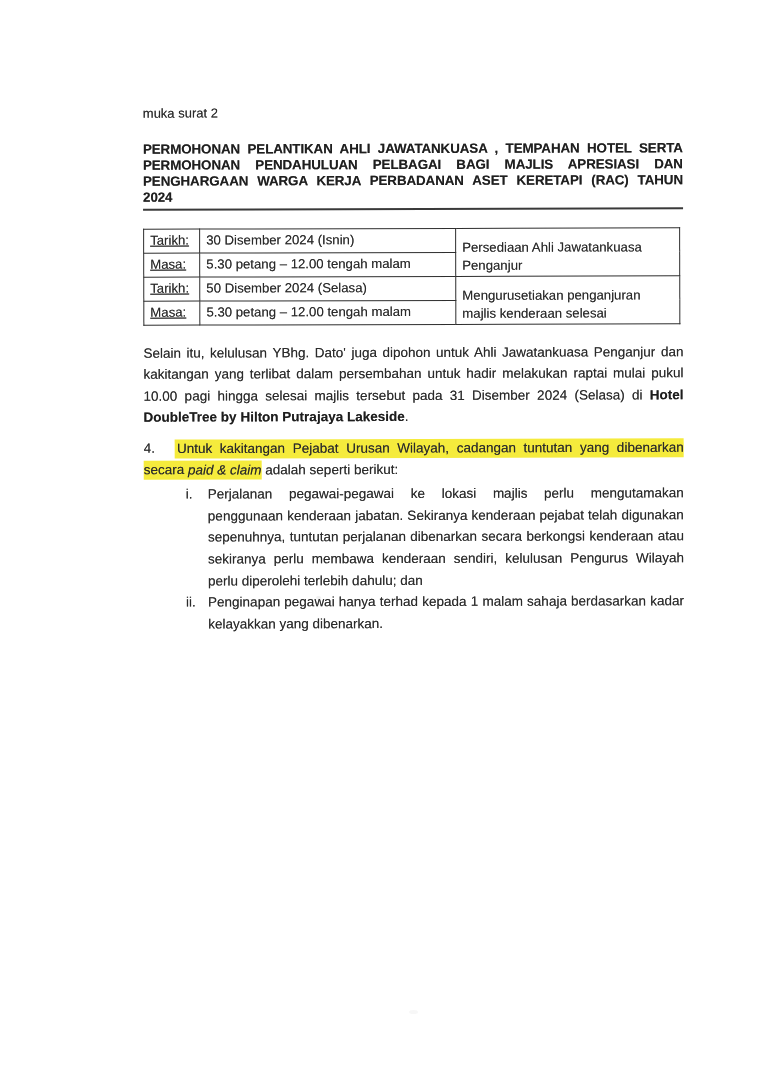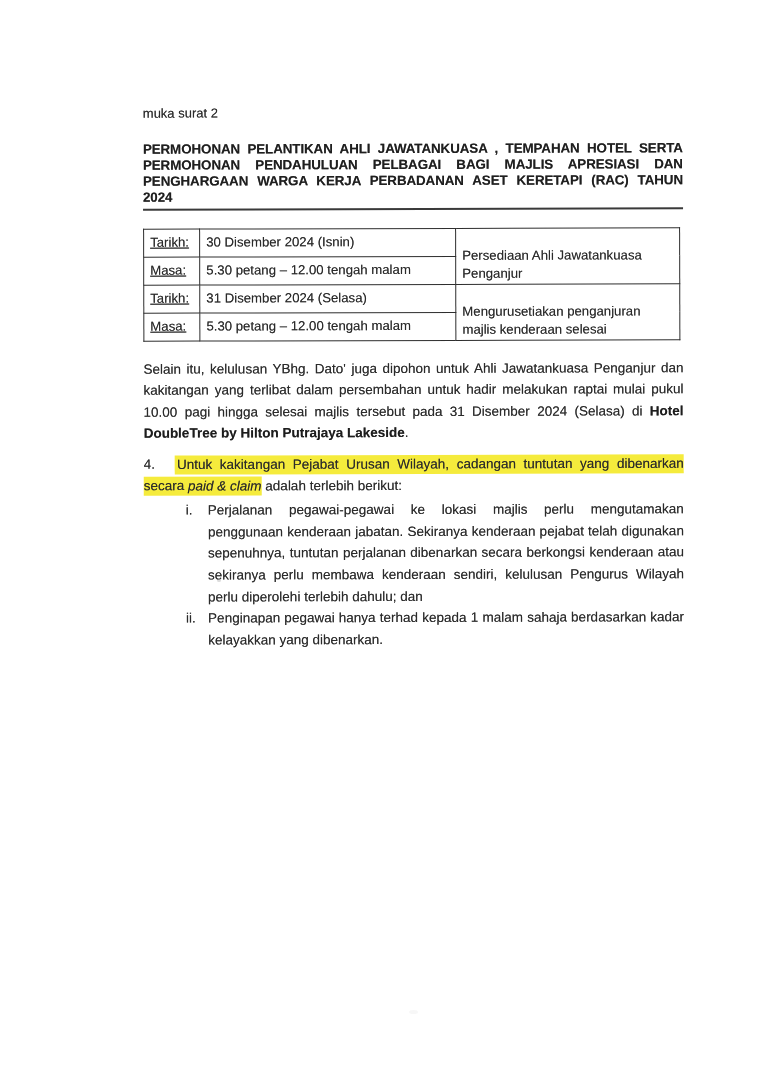--- a/index.html
+++ b/index.html
@@ -56,21 +56,21 @@
     padding: 0 6px;
     vertical-align: middle;
     line-height: 16px;
     white-space: nowrap;
   }
   table.sched td.c1 { width: 57px; text-decoration: underline; }
   table.sched td.c2 { width: 264px; }
   table.sched td.c3 {
     width: 247px;
     vertical-align: top;
-    padding-top: 18px;
+    padding-top: 10px;
     line-height: 18.4px;
     white-space: normal;
   }
   .para {
     margin-top: 17px;
     font-size: 13.5px;
     line-height: 21.6px;
     text-align: justify;
     text-align-last: left;
   }
@@ -130,33 +130,33 @@
         <td class="c1">Tarikh:</td>
         <td class="c2">30 Disember 2024 (Isnin)</td>
         <td class="c3" rowspan="2">Persediaan Ahli Jawatankuasa Penganjur</td>
       </tr>
       <tr>
         <td class="c1">Masa:</td>
         <td class="c2">5.30 petang – 12.00 tengah malam</td>
       </tr>
       <tr>
         <td class="c1">Tarikh:</td>
-        <td class="c2">31 Disember 2024 (Selasa)</td>
+        <td class="c2">50 Disember 2024 (Selasa)</td>
         <td class="c3" rowspan="2">Mengurusetiakan penganjuran majlis kenderaan selesai</td>
       </tr>
       <tr>
         <td class="c1">Masa:</td>
         <td class="c2">5.30 petang – 12.00 tengah malam</td>
       </tr>
     </tbody>
   </table>
 
   <p class="para"><span>Selain itu, kelulusan YBhg. Dato' juga dipohon untuk Ahli Jawatankuasa Penganjur dan kakitangan yang terlibat dalam persembahan untuk hadir melakukan raptai mulai pukul 10.00 pagi hingga selesai majlis tersebut pada 31 Disember 2024 (Selasa) di </span><b>Hotel DoubleTree by Hilton Putrajaya Lakeside</b><span>.</span></p>
 
-  <p class="para item4"><span class="num">4.</span><span class="num-gap"></span><mark class="hl"><span>Untuk kakitangan Pejabat Urusan Wilayah, cadangan tuntutan yang dibenarkan secara </span><i>paid &amp; claim</i></mark><span> adalah terlebih berikut:</span></p>
+  <p class="para item4"><span class="num">4.</span><span class="num-gap"></span><mark class="hl"><span>Untuk kakitangan Pejabat Urusan Wilayah, cadangan tuntutan yang dibenarkan secara </span><i>paid &amp; claim</i></mark><span> adalah seperti berikut:</span></p>
 
   <div class="roman-list">
     <div class="li">
       <span class="marker">i.</span>
       <span class="litext">Perjalanan pegawai-pegawai ke lokasi majlis perlu mengutamakan penggunaan kenderaan jabatan. Sekiranya kenderaan pejabat telah digunakan sepenuhnya, tuntutan perjalanan dibenarkan secara berkongsi kenderaan atau sekiranya perlu membawa kenderaan sendiri, kelulusan Pengurus Wilayah perlu diperolehi terlebih dahulu; dan</span>
     </div>
     <div class="li">
       <span class="marker">ii.</span>
       <span class="litext">Penginapan pegawai hanya terhad kepada 1 malam sahaja berdasarkan kadar kelayakkan yang dibenarkan.</span>
     </div>

